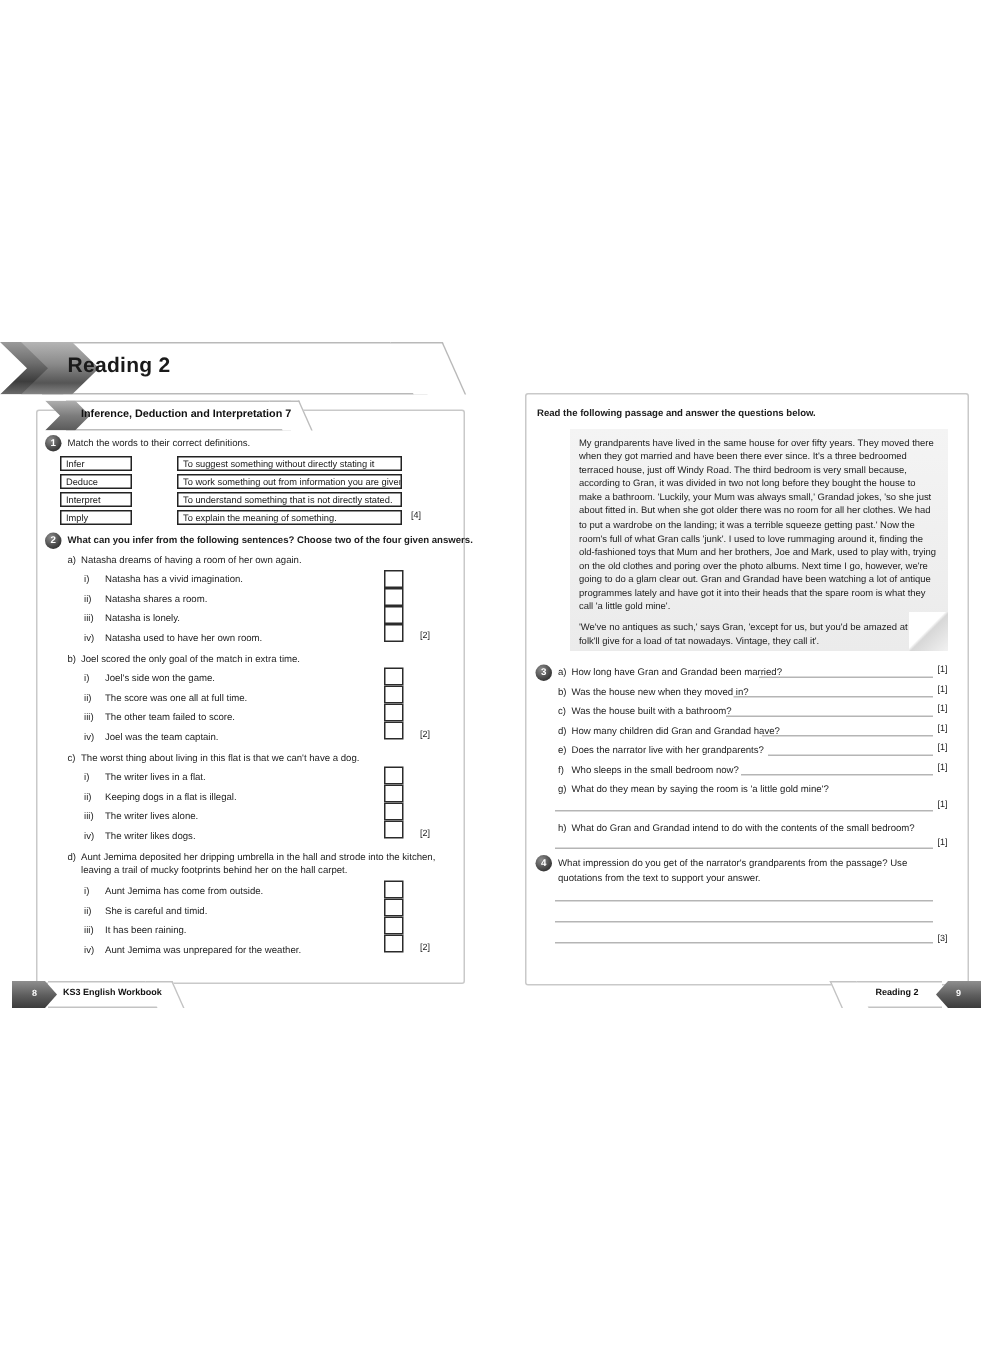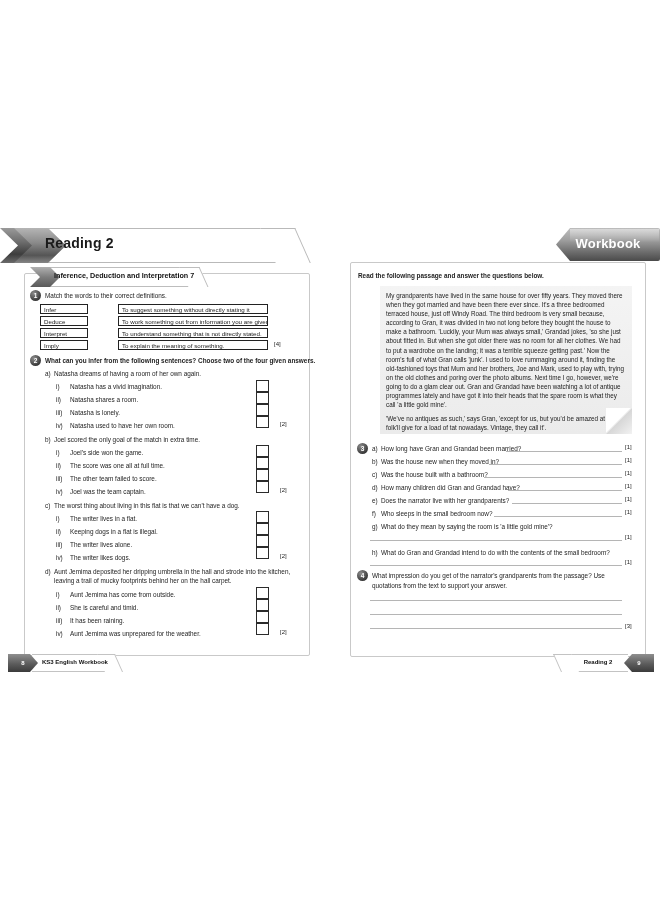--- a/index.html
+++ b/index.html
@@ -176,25 +176,20 @@
 
 <div class="spread">
 
   <div class="title-banner">
     <div class="tb-body"></div>
     <div class="tb-arrow"></div>
     <div class="tb-arrow2"></div>
     <div class="tb-text">Reading 2</div>
   </div>
 
-  <div class="wb-tab">
-    <div class="wb-shape"></div>
-    <div class="wb-gloss"></div>
-    <div class="wb-text">Workbook</div>
-  </div>
 
   <div class="panel left-panel"></div>
 
   <div class="sec-tab">
     <div class="sec-body"></div>
     <div class="sec-arrow"></div>
     <div class="sec-text">Inference, Deduction and Interpretation 7</div>
   </div>
 
   <div class="q-badge" style="left:30px;top:290px;">1</div>

